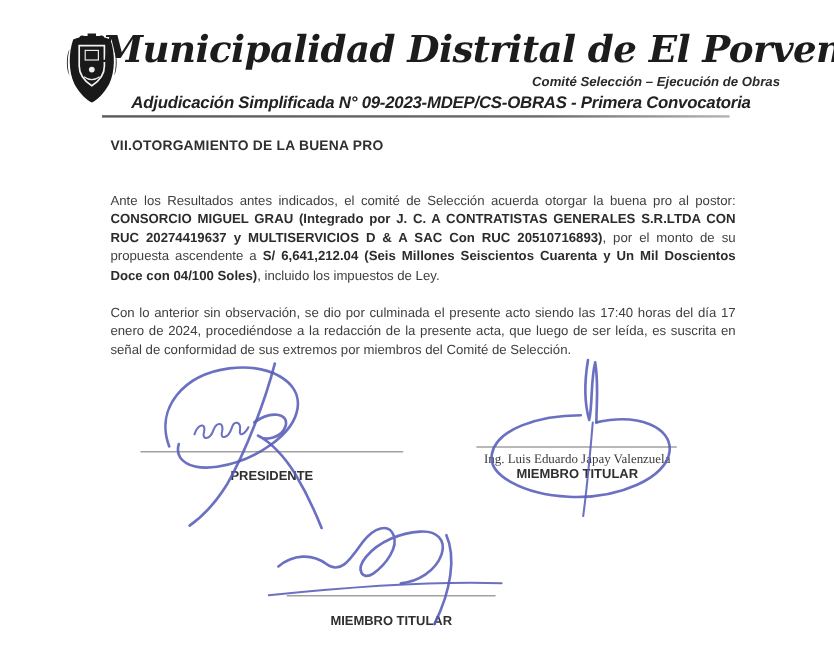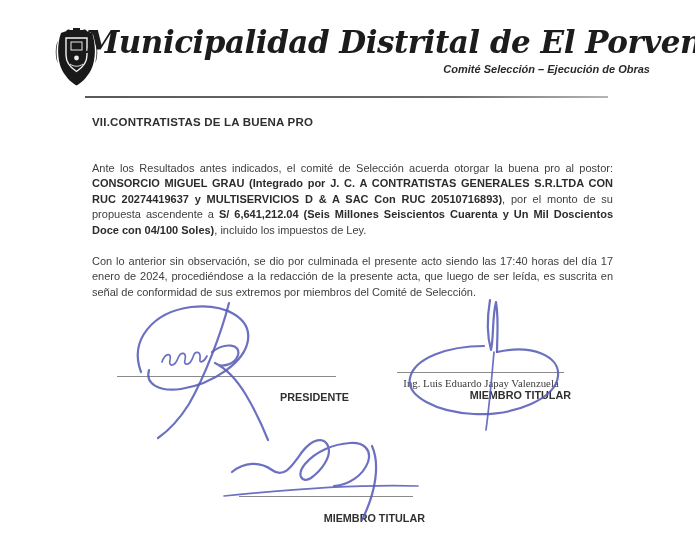--- a/index.html
+++ b/index.html
@@ -22,21 +22,21 @@
   .section-heading{position:absolute;left:92px;top:116px;font-size:11.5px;font-weight:bold;color:#2f2f2f;letter-spacing:.2px;}
   .section-heading .num{}
   .para{position:absolute;left:92px;width:521px;font-size:11px;line-height:15.4px;
     text-align:justify;color:var(--body,#3e3e3e);}
   .para b{color:#2c2c2c;}
   #para-0{top:150px;}
   #para-1{top:243px;}
   
   .sig-line{position:absolute;height:1px;background:#8a8a8a;}
   .sig-name{position:absolute;text-align:center;font-size:10.8px;color:#3a3a3a;white-space:nowrap;}
-  .sig-role{position:absolute;text-align:right;font-size:10.8px;font-weight:bold;color:#303030;white-space:nowrap;}
+  .sig-role{position:absolute;text-align:center;font-size:10.8px;font-weight:bold;color:#303030;white-space:nowrap;}
   .sig-ink{position:absolute;overflow:visible;}
   .sig-ink path{fill:none;stroke:var(--ink,#565cb8);stroke-linecap:round;stroke-linejoin:round;opacity:.88;}
   .sig-ink path.w2{stroke-width:2.2;}
   .sig-ink path.w1{stroke-width:1.7;}
 </style>
 </head>
 <body>
 
 <div class="page">
 
@@ -48,25 +48,26 @@
     <path d="M41 14 C43 20 43 30 41 36 C44 32 44 18 41 14 Z" fill="#1b1b1b"></path>
     <path d="M12 11 h21 v17 c0 8 -5 13 -10.5 16.5 C17 41 12 36 12 28 Z" fill="none" stroke="#f2f2f2" stroke-width="1.4"></path>
     <rect x="17" y="15" width="11" height="8" fill="none" stroke="#e8e8e8" stroke-width="1"></rect>
     <circle cx="22.5" cy="31" r="2.4" fill="#ededed"></circle>
     <path d="M16 37 c4 3 9 3 13 0" stroke="#e8e8e8" stroke-width="1" fill="none"></path>
   </svg>
 
   <div class="header-text">
     <h1 class="muni-title">Municipalidad Distrital de El Porvenir</h1>
     <div class="sub1">Comité Selección – Ejecución de Obras</div>
+    <div class="sub2">Adjudicación Simplificada N° 09-2023-MDEP/CS-OBRAS - Primera Convocatoria</div>
   </div>
   <div class="header-rule"></div>
 
   <div class="section-heading">
-    <span class="num">VII.</span><span>CONTRATISTAS DE LA BUENA PRO</span>
+    <span class="num">VII.</span><span>OTORGAMIENTO DE LA BUENA PRO</span>
   </div>
 
   <p class="para" id="para-0"><span>Ante los Resultados antes indicados, el comité de Selección acuerda otorgar la buena pro al postor: </span><b>CONSORCIO MIGUEL GRAU (Integrado por J. C. A CONTRATISTAS GENERALES S.R.LTDA CON RUC 20274419637 y MULTISERVICIOS D &amp; A SAC Con RUC 20510716893)</b><span>, por el monto de su propuesta ascendente a </span><b>S/ 6,641,212.04 (Seis Millones Seiscientos Cuarenta y Un Mil Doscientos Doce con 04/100 Soles)</b><span>, incluido los impuestos de Ley.</span></p>
   <p class="para" id="para-1"><span>Con lo anterior sin observación, se dio por culminada el presente acto siendo las 17:40 horas del día 17 enero de 2024, procediéndose a la redacción de la presente acta, que luego de ser leída, es suscrita en señal de conformidad de sus extremos por miembros del Comité de Selección.</span></p>
 
   <div class="sig-line" style="left:117px;top:376px;width:219px;"></div>
   <div class="sig-role" style="left:104px;top:391px;width:245px;">PRESIDENTE</div>
   <svg class="sig-ink" style="left:105px;top:292px;width:200px;height:172px;" viewBox="0 0 200 172" aria-hidden="true">
     <path class="w2" d="M36 80 C24 48 48 20 86 15 C120 11 146 26 143 48 C140 70 108 92 76 97 C54 100 40 92 44 78"></path>
     <path class="w1" d="M57 70 C60 61 67 60 65 68 C63 75 70 75 73 66 C76 59 82 60 80 68 C78 74 85 74 88 65 C90 58 96 59 95 67 C94 72 99 70 102 64"></path>

